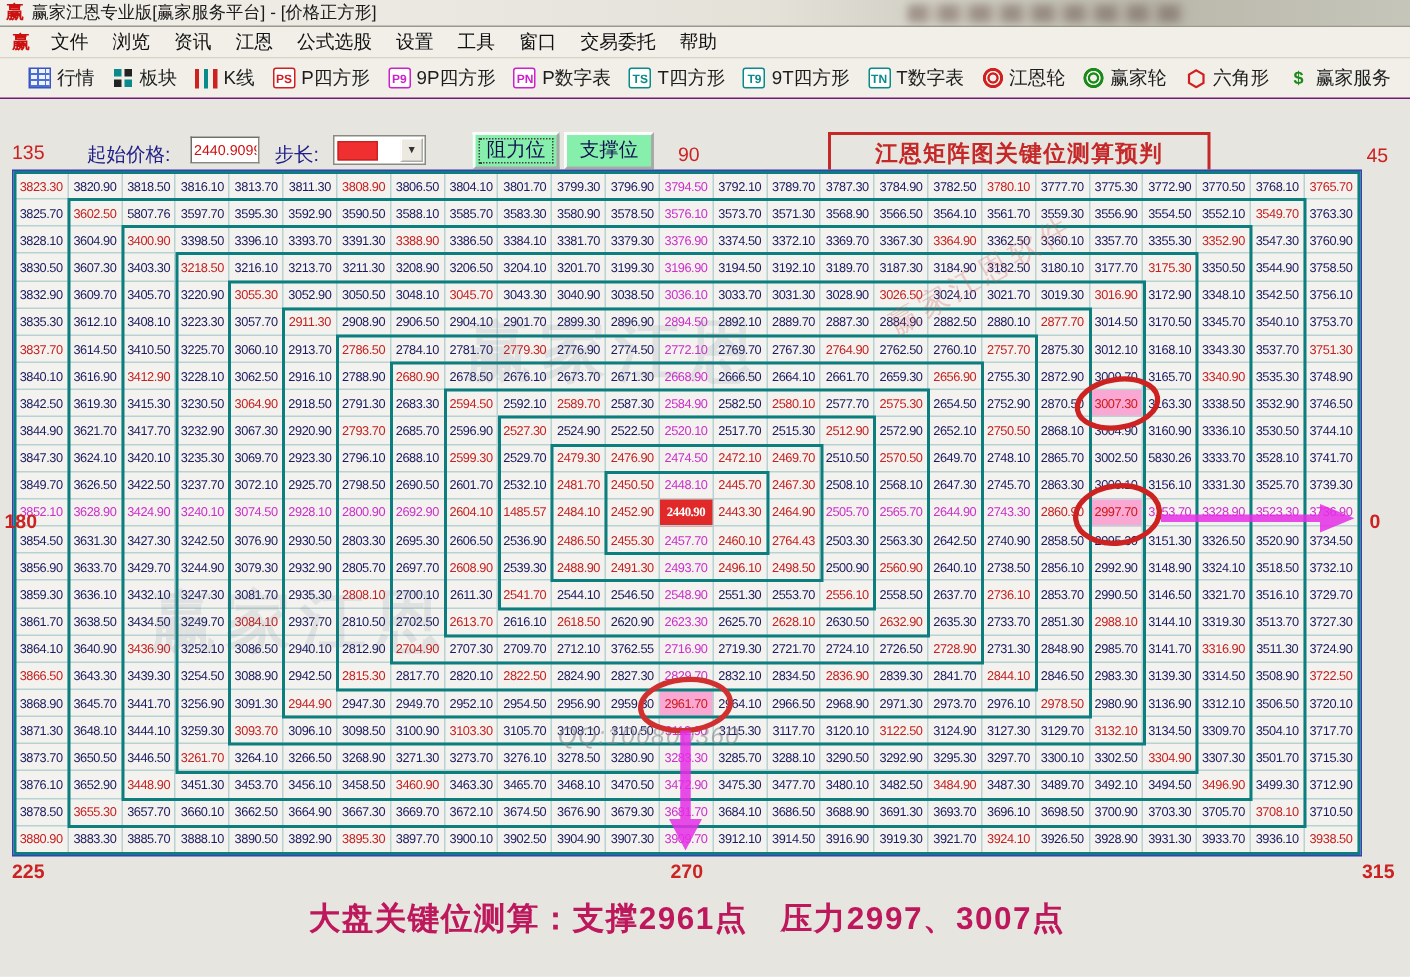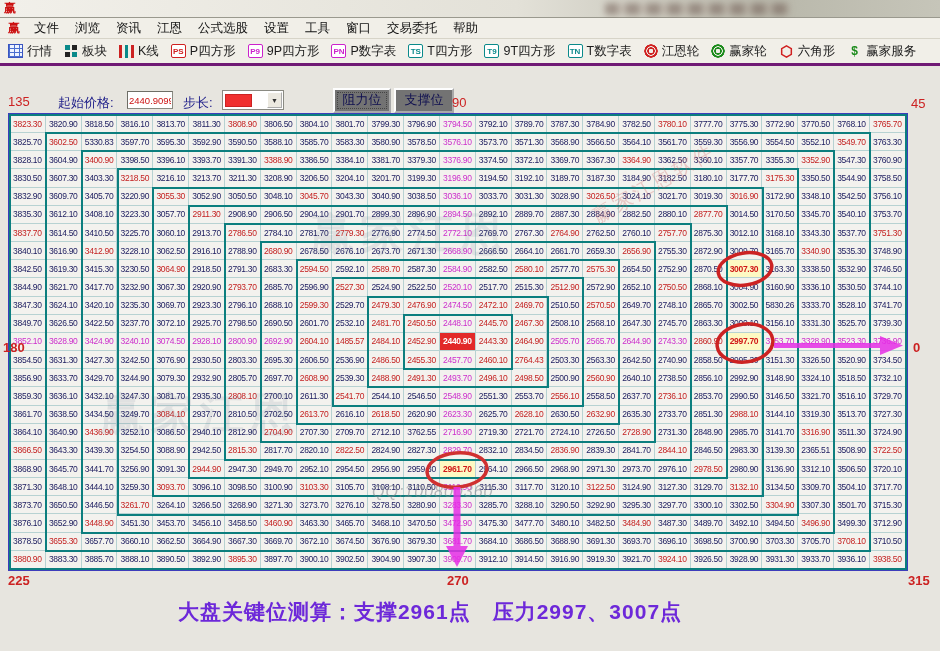--- a/index.html
+++ b/index.html
@@ -18,21 +18,21 @@
     filter:blur(3px); opacity:.55; }
 
   
   .menubar { position:absolute; left:0; top:18px; width:940px; height:21px; background:#f1efe8;
     border-bottom:1px solid #d7d4c8; display:flex; align-items:center; }
   .menubar .appicon { margin:0 6px 0 8px; }
   .mitem { font-size:12.5px; color:#111; padding:0 8px; cursor:default; }
 
   
   .toolbar { position:absolute; left:0; top:39px; width:940px; height:27px; background:#f1efe8;
-    border-bottom:3px solid #701a75; display:flex; align-items:center; padding-left:8px; gap:12px; }
+    border-bottom:1px solid #701a75; display:flex; align-items:center; padding-left:19px; gap:12px; }
   .tbtn { display:flex; align-items:center; gap:4px; font-size:12.5px; color:#1c1c1c; cursor:default; }
   .tbic { display:inline-flex; align-items:center; justify-content:center; width:15px; height:14px; font-size:8px; font-weight:bold; }
   .ic-market { border:1px solid #3a55c0; background-color:#eef3ff;
     background-image:repeating-linear-gradient(0deg,#4a6fd0 0 1px,transparent 1px 4px),repeating-linear-gradient(90deg,#4a6fd0 0 1px,transparent 1px 5px); }
   .ic-block { position:relative; width:14px; height:14px; }
   .ic-block::before { content:""; position:absolute; left:1px; top:1px; width:5px; height:5px; background:#0a8a8a; box-shadow:7px 0 0 #222, 0 7px 0 #222, 7px 7px 0 #0a8a8a; }
   .ic-kline { background:repeating-linear-gradient(90deg,#cc2222 0 3px,transparent 3px 6px,#0a8a8a 6px 9px,transparent 9px 12px,#cc2222 12px 15px); height:13px; }
   .badge { border:1px solid currentColor; border-radius:2px; background:#fff; }
   .c-red { color:#d02020; } .c-mag { color:#cc22cc; } .c-teal { color:#0a8a8a; } .c-green { color:#1a8a1a; }
   .ic-ring { width:14px; height:14px; border-radius:50%;
@@ -43,56 +43,57 @@
   .controls { position:absolute; left:0; top:66px; width:876px; height:49px; }
   .lbl-blue { position:absolute; font-size:13px; color:#20208a; }
   .anglelabel { position:absolute; font-size:13px; color:#cc2222; }
   .startinput { position:absolute; left:127px; top:25px; width:46px; height:18px; border:1px solid #8a8a82;
     border-top-color:#6e6e66; border-left-color:#6e6e66; background:#fff; color:#cc1111; font-size:9.5px;
     font-family:"Liberation Sans",sans-serif; padding:0 1px; }
   .combo { position:absolute; left:222px; top:24px; width:62px; height:20px; background:#fff; border:1px solid #8a8a82; display:flex; align-items:center; }
   .swatch { width:27px; height:13px; background:#f03030; margin-left:2px; border:1px solid #c22; }
   .comboarrow { position:absolute; right:1px; top:1px; bottom:1px; width:15px; background:#ece9e0;
     border:1px outset #fff; display:flex; align-items:center; justify-content:center; font-size:7px; color:#333; }
-  .btn { position:absolute; top:22px; height:25px; background:#737373; border:2px outset #fdfdfd;
-    font-size:13px; color:#101050; font-family:"Liberation Sans",sans-serif; text-align:center; line-height:20px; cursor:default;margin-left:18px; }
+  .btn { position:absolute; top:22px; height:25px; background:#86efac; border:2px outset #fdfdfd;
+    font-size:13px; color:#101050; font-family:"Liberation Sans",sans-serif; text-align:center; line-height:20px; cursor:default; }
   .btn.pressed { outline:1px dotted #444; outline-offset:-5px; }
   .annbox { position:absolute; left:552px; top:22px; width:255px; height:28px; border:2px solid #c52828;
     display:flex; align-items:center; justify-content:center; font-size:15px; font-weight:bold; color:#c52828; letter-spacing:1px; }
 
   
   .gridwrap { position:absolute; left:8px; top:113px; width:900px; height:458px; border:1px solid #3d3dbb; background:#dadad2; }
   .pgrid { position:absolute; left:1px; top:1px; width:896px; height:454px; display:grid;
     grid-template-columns:repeat(25, 35.84px); grid-auto-rows:18.16px; background:#f3f2ee; }
   .cell { border-right:1px solid #b7d2d2; border-bottom:1px solid #b7d2d2; overflow:hidden; white-space:nowrap;
     font-size:8.5px; letter-spacing:-0.3px; color:#1b1b5e; display:flex; align-items:center; justify-content:center; }
   .cell.red { color:#c42222; }
   .cell.mag { color:#cc2fcc; }
-  .cell.yellow { background:#fef9c3; color:#d01818; font-weight:bold; }
-  .cell.center { background:#e22929; color:#fff; font-weight:bold; }
+  .cell.yellow { background:#f9a8d4; color:#d01818; font-weight:normal; }
+  .cell.center { background:#e22929; color:#fff; font-weight:bold;font-family:Liberation Serif, serif; }
   .ring { position:absolute; border:2px solid #0c7e7e; pointer-events:none; }
 
   .sidelabel { position:absolute; font-size:13px; color:#cc2222;font-weight:bold; }
 
   
   .overlay { position:absolute; inset:0; pointer-events:none; }
-  .caption { position:absolute; left:150px; top:598px; width:560px; text-align:center; font-size:21px;
-    font-weight:bold; color:#6d28d9; letter-spacing:1px; }
+  .caption { position:absolute; left:150px; top:598px; width:560px; text-align:right; font-size:21px;
+    font-weight:bold; color:#be185d; letter-spacing:1px; }
   .wm { position:absolute; pointer-events:none; }
   .wm-qq { font-size:16px; color:rgba(125,132,138,.55); letter-spacing:1px;font-style:italic; }
   .wm-red { font-size:20px; color:rgba(205,90,90,.28); transform:rotate(-30deg); letter-spacing:3px; }
   .wm-big { font-size:44px; font-weight:bold; color:rgba(90,110,135,.12); letter-spacing:6px; }
 </style>
 </head>
 <body>
 
 <div class="screen">
 
   <div class="titlebar">
     <span class="appicon">赢</span>
+    <span class="wtitle">赢家江恩专业版[赢家服务平台] - [价格正方形]</span>
     <span class="smudge"></span>
   </div>
 
   <div class="menubar">
     <span class="appicon">赢</span>
     <span class="mitem">文件</span>
     <span class="mitem">浏览</span>
     <span class="mitem">资讯</span>
     <span class="mitem">江恩</span>
     <span class="mitem">公式选股</span>
@@ -167,20 +168,21 @@
     <span class="lbl-blue" style="left:58px; top:28px;">起始价格:</span>
     <input class="startinput" value="2440.9099" style="">
     <span class="lbl-blue" style="left:183px; top:28px;">步长:</span>
     <span class="combo">
       <span class="swatch"></span>
       <span class="comboarrow">▼</span>
     </span>
     <span class="btn pressed" style="left:315px; width:58px;">阻力位</span>
     <span class="btn" style="left:376px; width:60px;">支撑位</span>
     <span class="anglelabel" style="left:452px; top:29px;">90</span>
+    <span class="annbox">江恩矩阵图关键位测算预判</span>
     <span class="anglelabel" style="left:911px; top:30px;">45</span>
   </div>
 
   <div class="gridwrap">
     <div class="pgrid">
         <div class="cell red">3823.30</div>
         <div class="cell">3820.90</div>
         <div class="cell">3818.50</div>
         <div class="cell">3816.10</div>
         <div class="cell">3813.70</div>
@@ -199,21 +201,21 @@
         <div class="cell">3782.50</div>
         <div class="cell red">3780.10</div>
         <div class="cell">3777.70</div>
         <div class="cell">3775.30</div>
         <div class="cell">3772.90</div>
         <div class="cell">3770.50</div>
         <div class="cell">3768.10</div>
         <div class="cell red">3765.70</div>
         <div class="cell">3825.70</div>
         <div class="cell red">3602.50</div>
-        <div class="cell">5330.83</div>
+        <div class="cell">5807.76</div>
         <div class="cell">3597.70</div>
         <div class="cell">3595.30</div>
         <div class="cell">3592.90</div>
         <div class="cell">3590.50</div>
         <div class="cell">3588.10</div>
         <div class="cell">3585.70</div>
         <div class="cell">3583.30</div>
         <div class="cell">3580.90</div>
         <div class="cell">3578.50</div>
         <div class="cell mag">3576.10</div>
@@ -644,21 +646,21 @@
         <div class="cell mag">2829.70</div>
         <div class="cell">2832.10</div>
         <div class="cell">2834.50</div>
         <div class="cell red">2836.90</div>
         <div class="cell">2839.30</div>
         <div class="cell">2841.70</div>
         <div class="cell red">2844.10</div>
         <div class="cell">2846.50</div>
         <div class="cell">2983.30</div>
         <div class="cell">3139.30</div>
-        <div class="cell">2365.51</div>
+        <div class="cell">3314.50</div>
         <div class="cell">3508.90</div>
         <div class="cell red">3722.50</div>
         <div class="cell">3868.90</div>
         <div class="cell">3645.70</div>
         <div class="cell">3441.70</div>
         <div class="cell">3256.90</div>
         <div class="cell">3091.30</div>
         <div class="cell red">2944.90</div>
         <div class="cell">2947.30</div>
         <div class="cell">2949.70</div>

